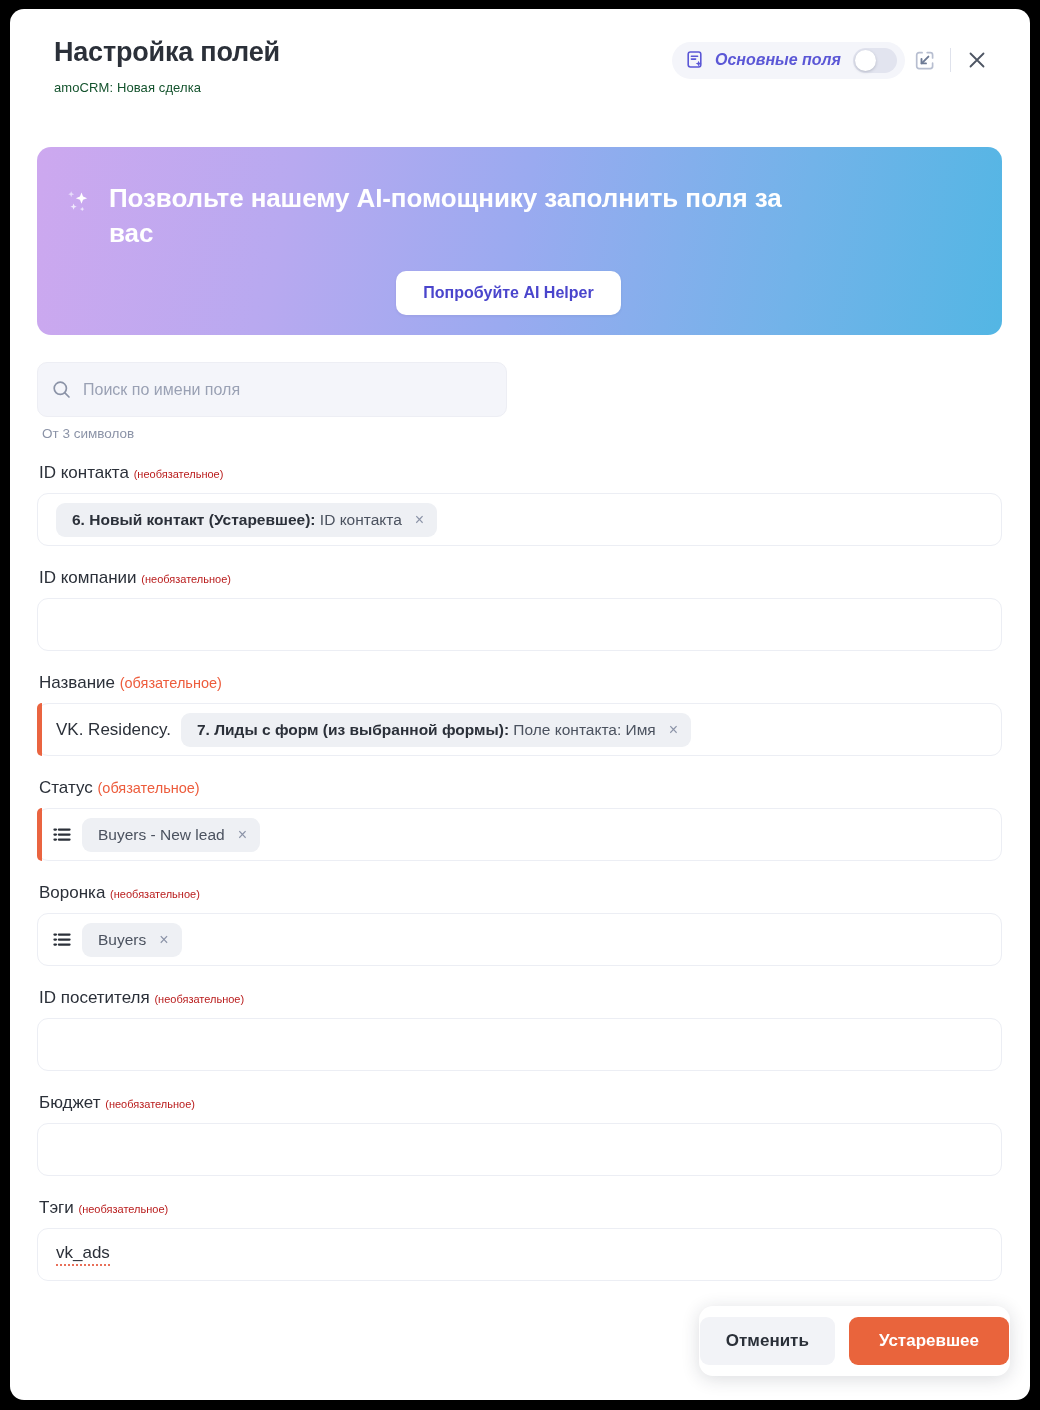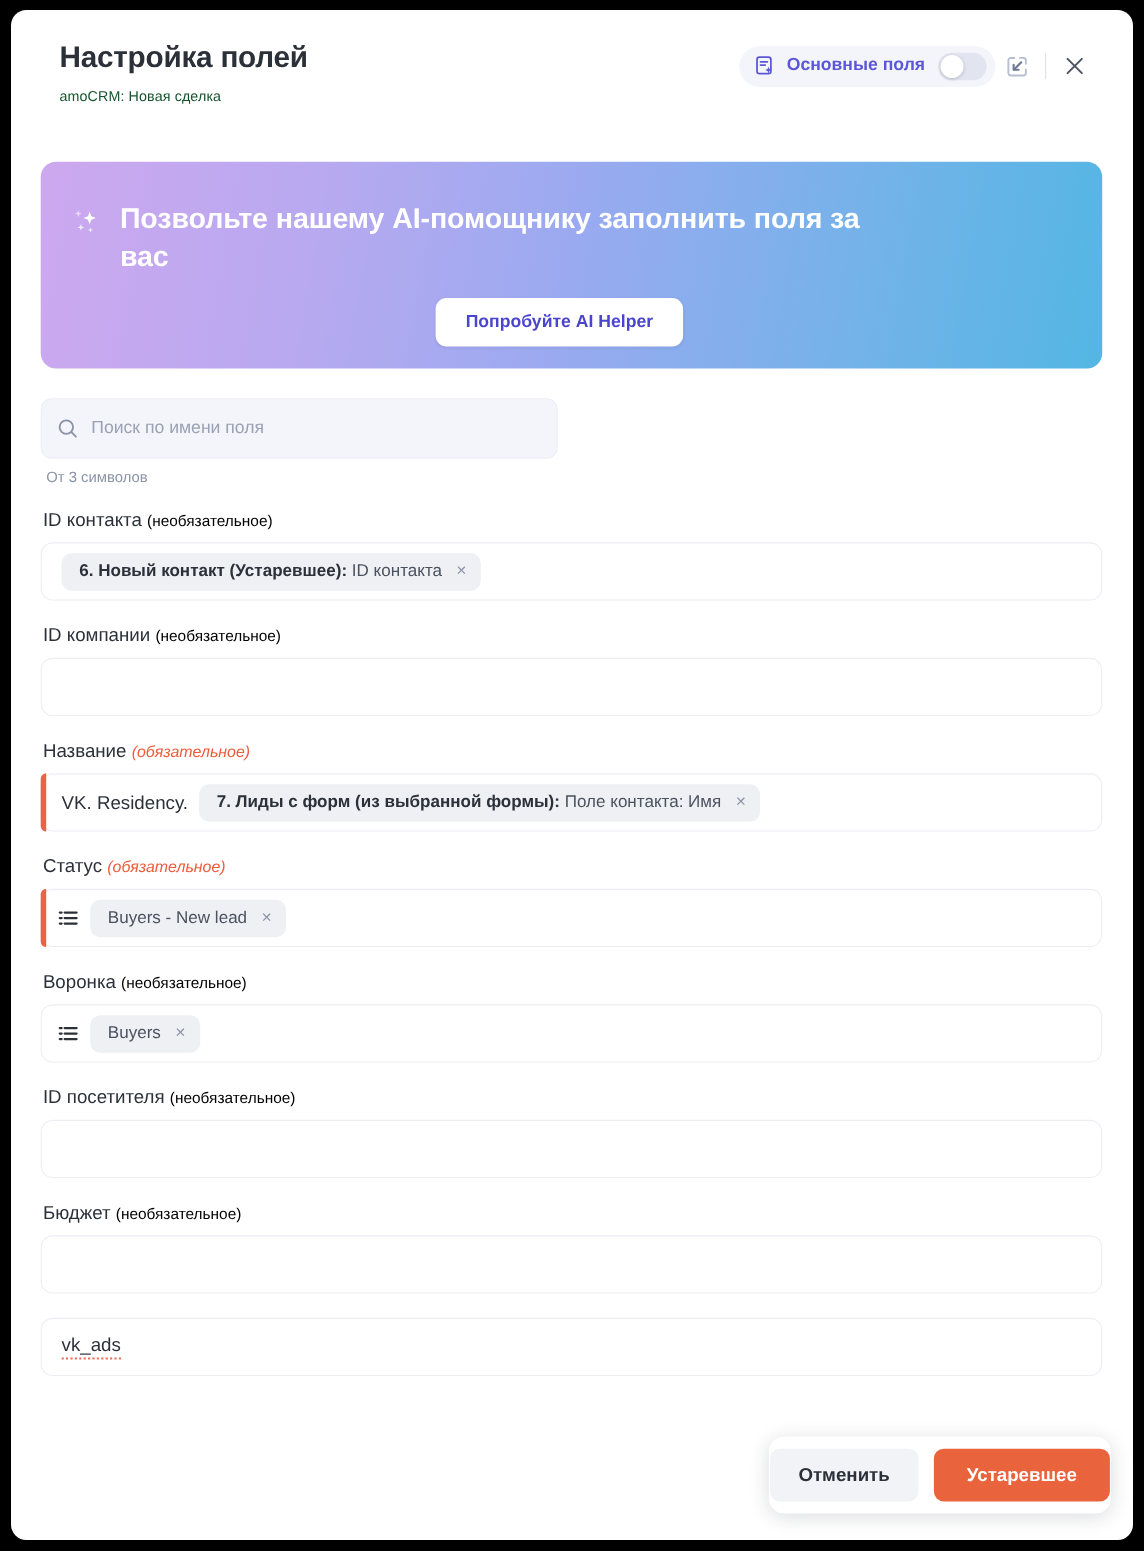--- a/index.html
+++ b/index.html
@@ -65,20 +65,21 @@
 
   .toggle-pill {
     display: flex;
     align-items: center;
     gap: 9px;
     background: #f4f5fa;
     border-radius: 22px;
     padding: 6px 8px 6px 14px;
     cursor: pointer;
     height: 37px;
+    font-style: italic;
   }
   .toggle-pill .pill-label {
     font-size: 16px;
     font-weight: bold;
     color: #5b57d6;
     white-space: nowrap;
   }
   .ai-form-icon { width: 20px; height: 20px; display: block; flex: none; }
 
   .switch {
@@ -189,22 +190,22 @@
   }
 
   
   .field { margin-top: 22px; }
   .field-label {
     font-size: 17px;
     color: #2b3039;
     margin-bottom: 10px;
     margin-left: 2px;
   }
-  .req-tag { color: #ed5c3c; font-size: 14.5px; font-style: italic; }
-  .opt-tag { color: #000000; font-size: 14px; }
+  .req-tag { color: #ed5c3c; font-size: 14.5px; }
+  .opt-tag { color: #b91c1c; font-size: 11px; }
 
   .control {
     position: relative;
     min-height: 53px;
     border: 1px solid #eceef4;
     border-radius: 11px;
     background: #ffffff;
     display: flex;
     align-items: center;
     gap: 10px;
@@ -423,20 +424,21 @@
           </div>
           <div class="field">
             <div class="field-label"><span>ID посетителя</span> <span class="opt-tag">(необязательное)</span></div>
             <div class="control"></div>
           </div>
           <div class="field">
             <div class="field-label"><span>Бюджет</span> <span class="opt-tag">(необязательное)</span></div>
             <div class="control"></div>
           </div>
           <div class="field">
+            <div class="field-label"><span>Тэги</span> <span class="opt-tag">(необязательное)</span></div>
             <div class="control">
               <span class="typed-value">vk_ads</span>
             </div>
           </div>
         </div>
     </div>
 
     <div class="footer">
       <button class="btn btn-cancel">Отменить</button>
       <button class="btn btn-save">Устаревшее</button>

